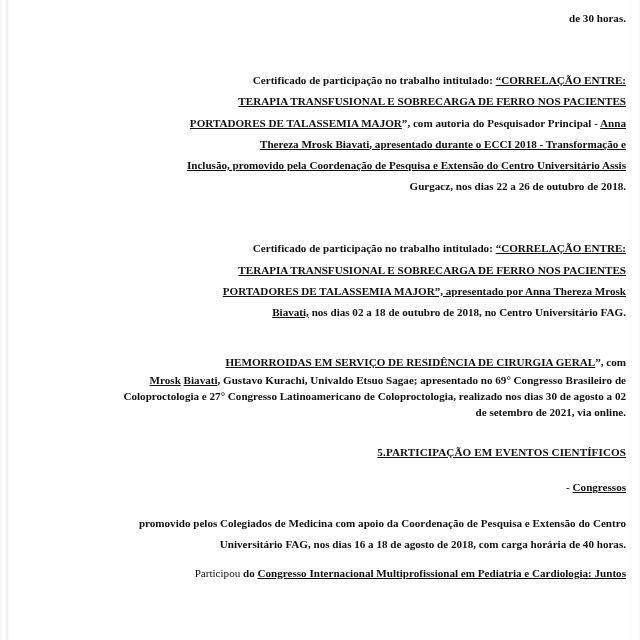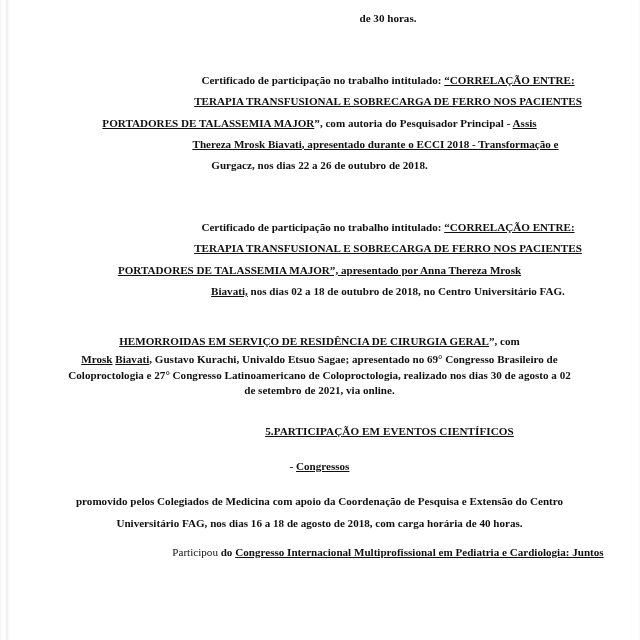--- a/index.html
+++ b/index.html
@@ -76,39 +76,40 @@
   .gap-xs     { height: 14px; }
   .gap-xxs    { height: 8px; }
   .ti-lg  { text-indent: 134px; }
   .ti-md  { text-indent: 137px; }
   .ti-sm  { text-indent: 112px; text-decoration: underline; }
 
   .center-head {
     text-align: left;
     text-indent: 140px;
   }
-  .no-just { text-align: center; }
+  .no-just { text-align: right; }
   .head-line { letter-spacing: 0.1px; }
 </style>
 </head>
 <body>
 
 <div id="page">
   <div id="sheet">
 
     <div class="gap-xxs"></div>
     <p class="blk no-just ti-md"><span>de 30 horas.</span></p>
 
     <div class="gap-lg"></div>
 
     <div>
       <p class="blk no-just ti-md"><span>Certificado de participação no trabalho intitulado: </span><span class="u">“CORRELAÇÃO ENTRE:</span></p>
       <p class="blk no-just ti-md"><span class="u">TERAPIA TRANSFUSIONAL E SOBRECARGA DE FERRO NOS PACIENTES</span></p>
-      <p class="blk no-just"><span class="u">PORTADORES DE TALASSEMIA MAJOR</span><span>”, com autoria do Pesquisador Principal -  </span><span class="u">Assis</span></p>
+      <p class="blk no-just"><span class="u">PORTADORES DE TALASSEMIA MAJOR</span><span>”, com autoria do Pesquisador Principal -  </span><span class="u">Anna</span></p>
       <p class="blk no-just ti-sm"><span class="u">Thereza Mrosk Biavati</span><span>, apresentado durante o ECCI 2018 - Transformação e</span></p>
+      <p class="blk no-just ti-sm"><span>Inclusão,  promovido pela Coordenação de Pesquisa e Extensão do Centro Universitário Assis</span></p>
       <p class="blk no-just"><span>Gurgacz, nos dias 22 a 26 de outubro de 2018.</span></p>
     </div>
 
     <div class="gap-lg"></div>
 
     <div>
       <p class="blk no-just ti-md"><span>Certificado de participação no trabalho intitulado: </span><span class="u">“CORRELAÇÃO ENTRE:</span></p>
       <p class="blk no-just ti-md"><span class="u">TERAPIA TRANSFUSIONAL E SOBRECARGA DE FERRO NOS PACIENTES</span></p>
       <p class="blk no-just"><span class="u">PORTADORES DE TALASSEMIA MAJOR”, apresentado por Anna Thereza Mrosk</span></p>
       <p class="blk no-just ti-md"><span class="u">Biavati,</span><span> nos dias 02 a 18 de outubro de 2018, no  Centro Universitário FAG.</span></p>

